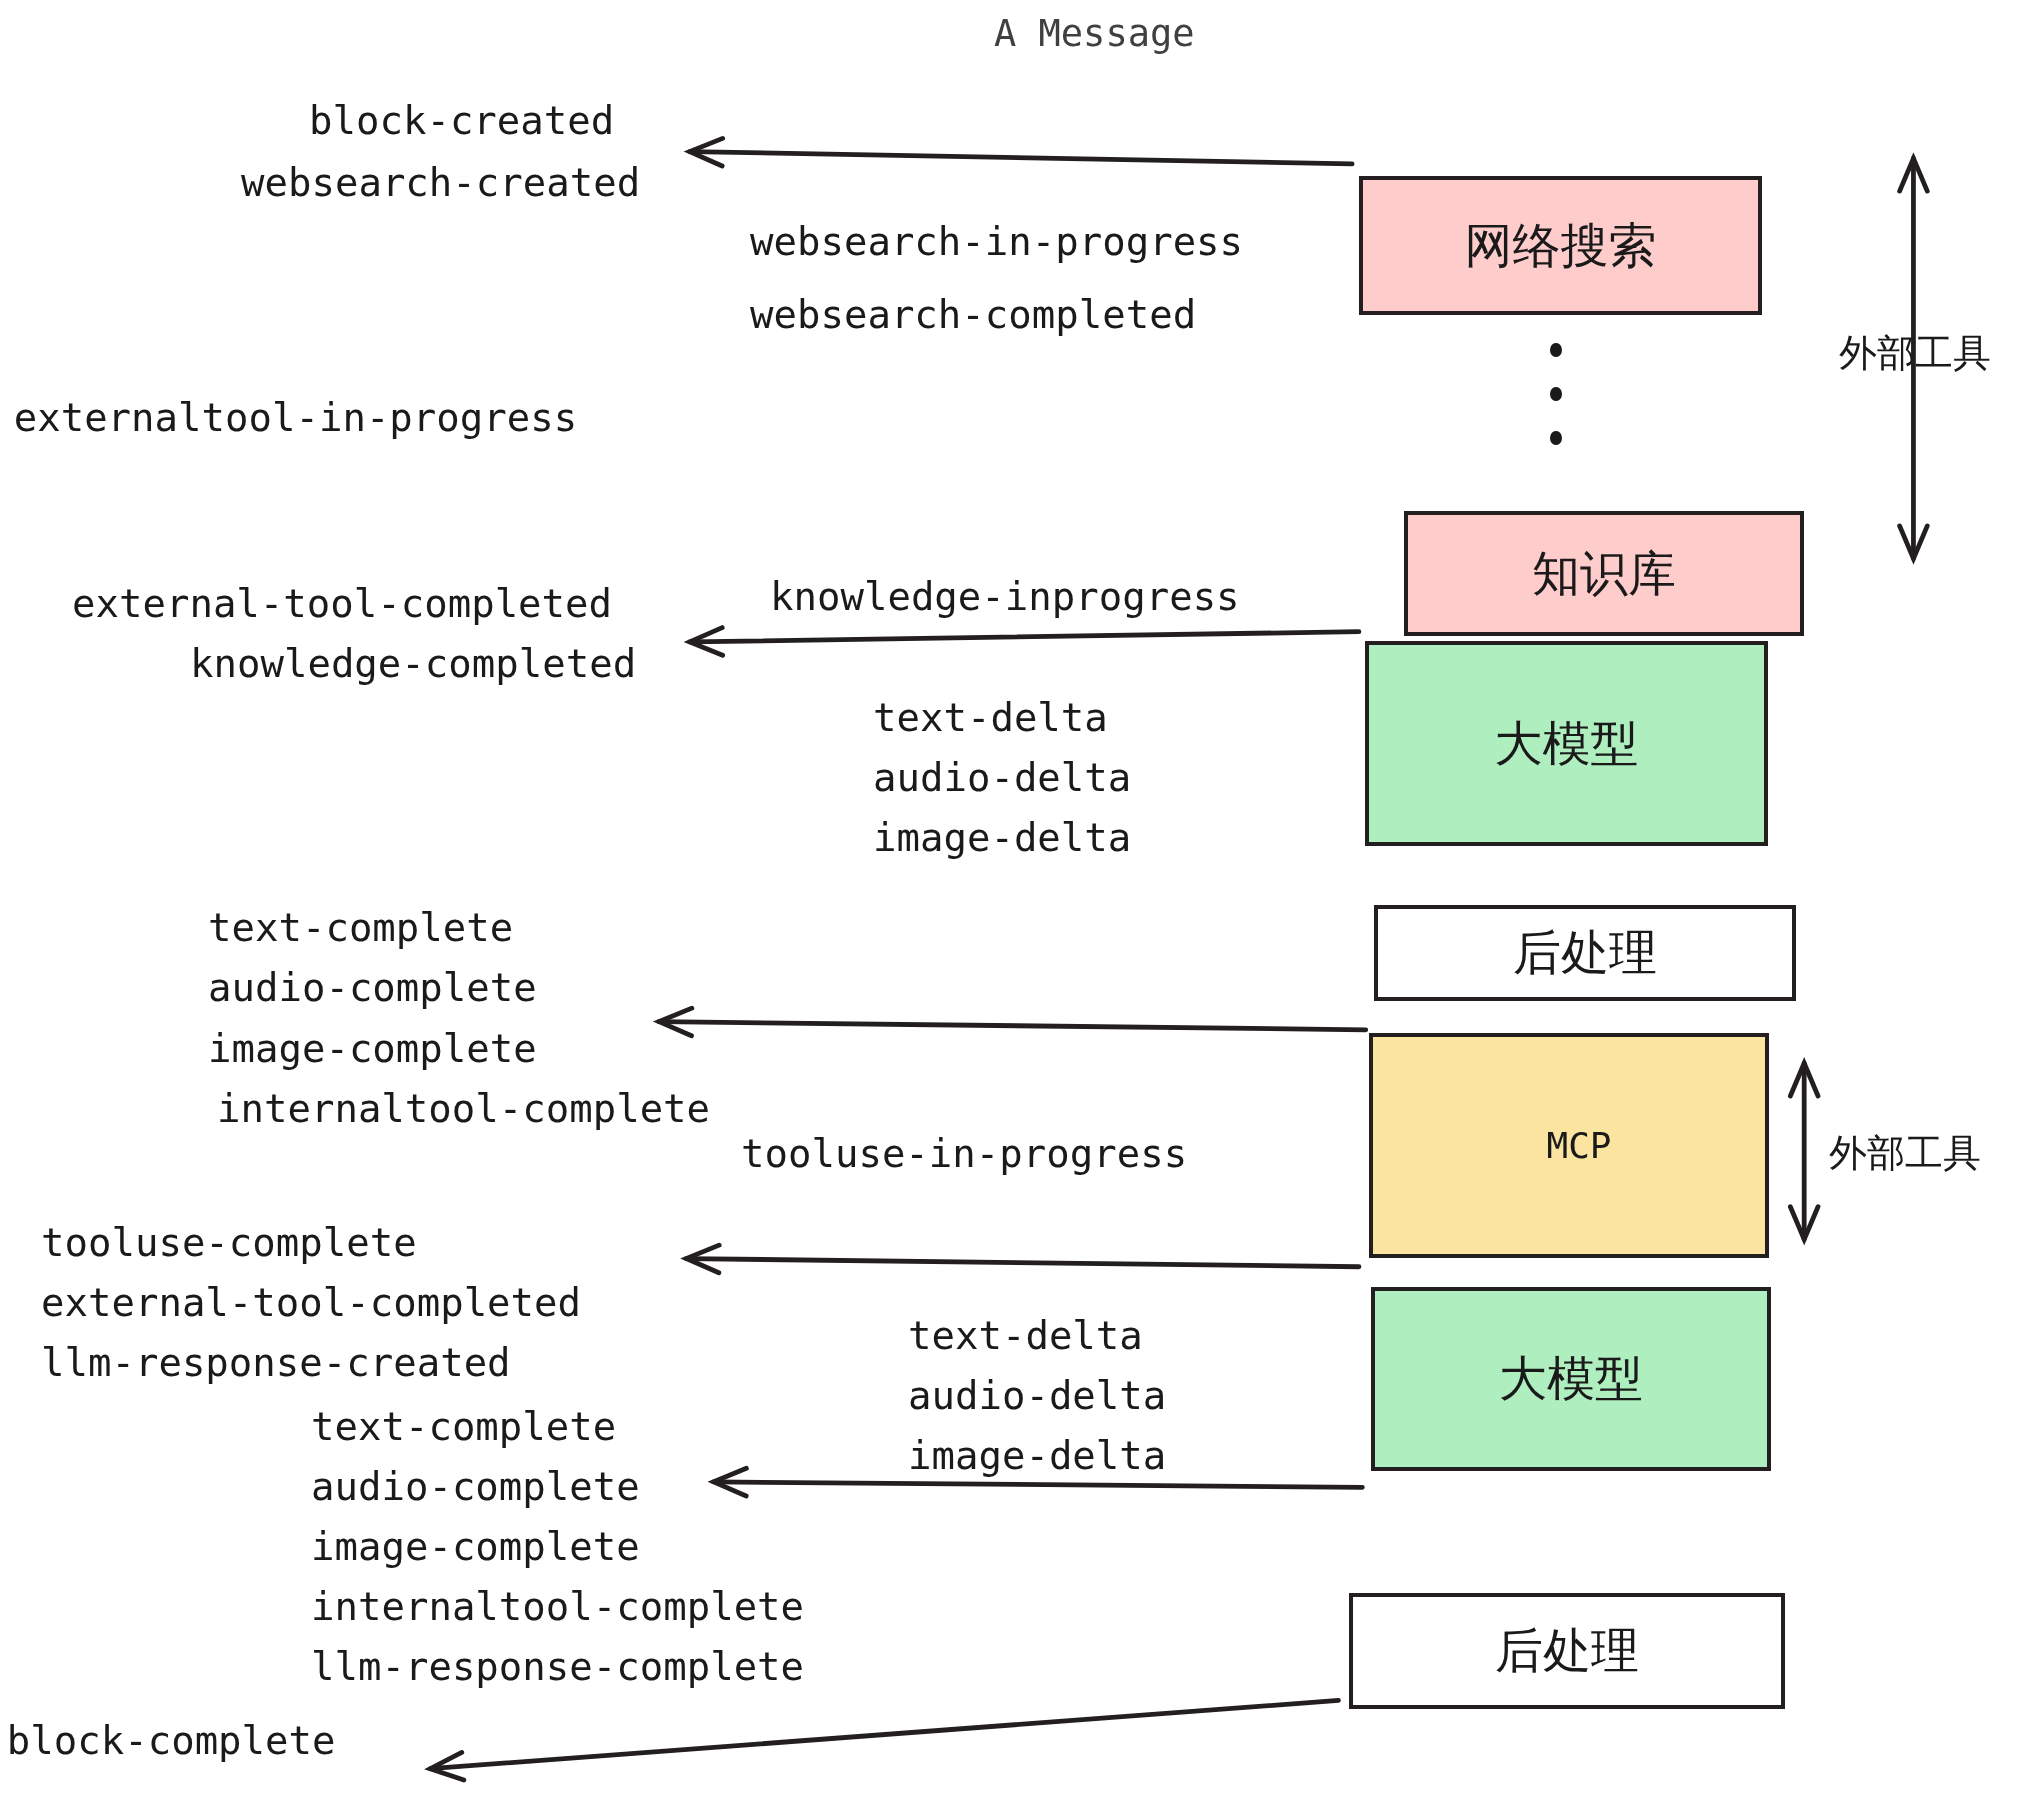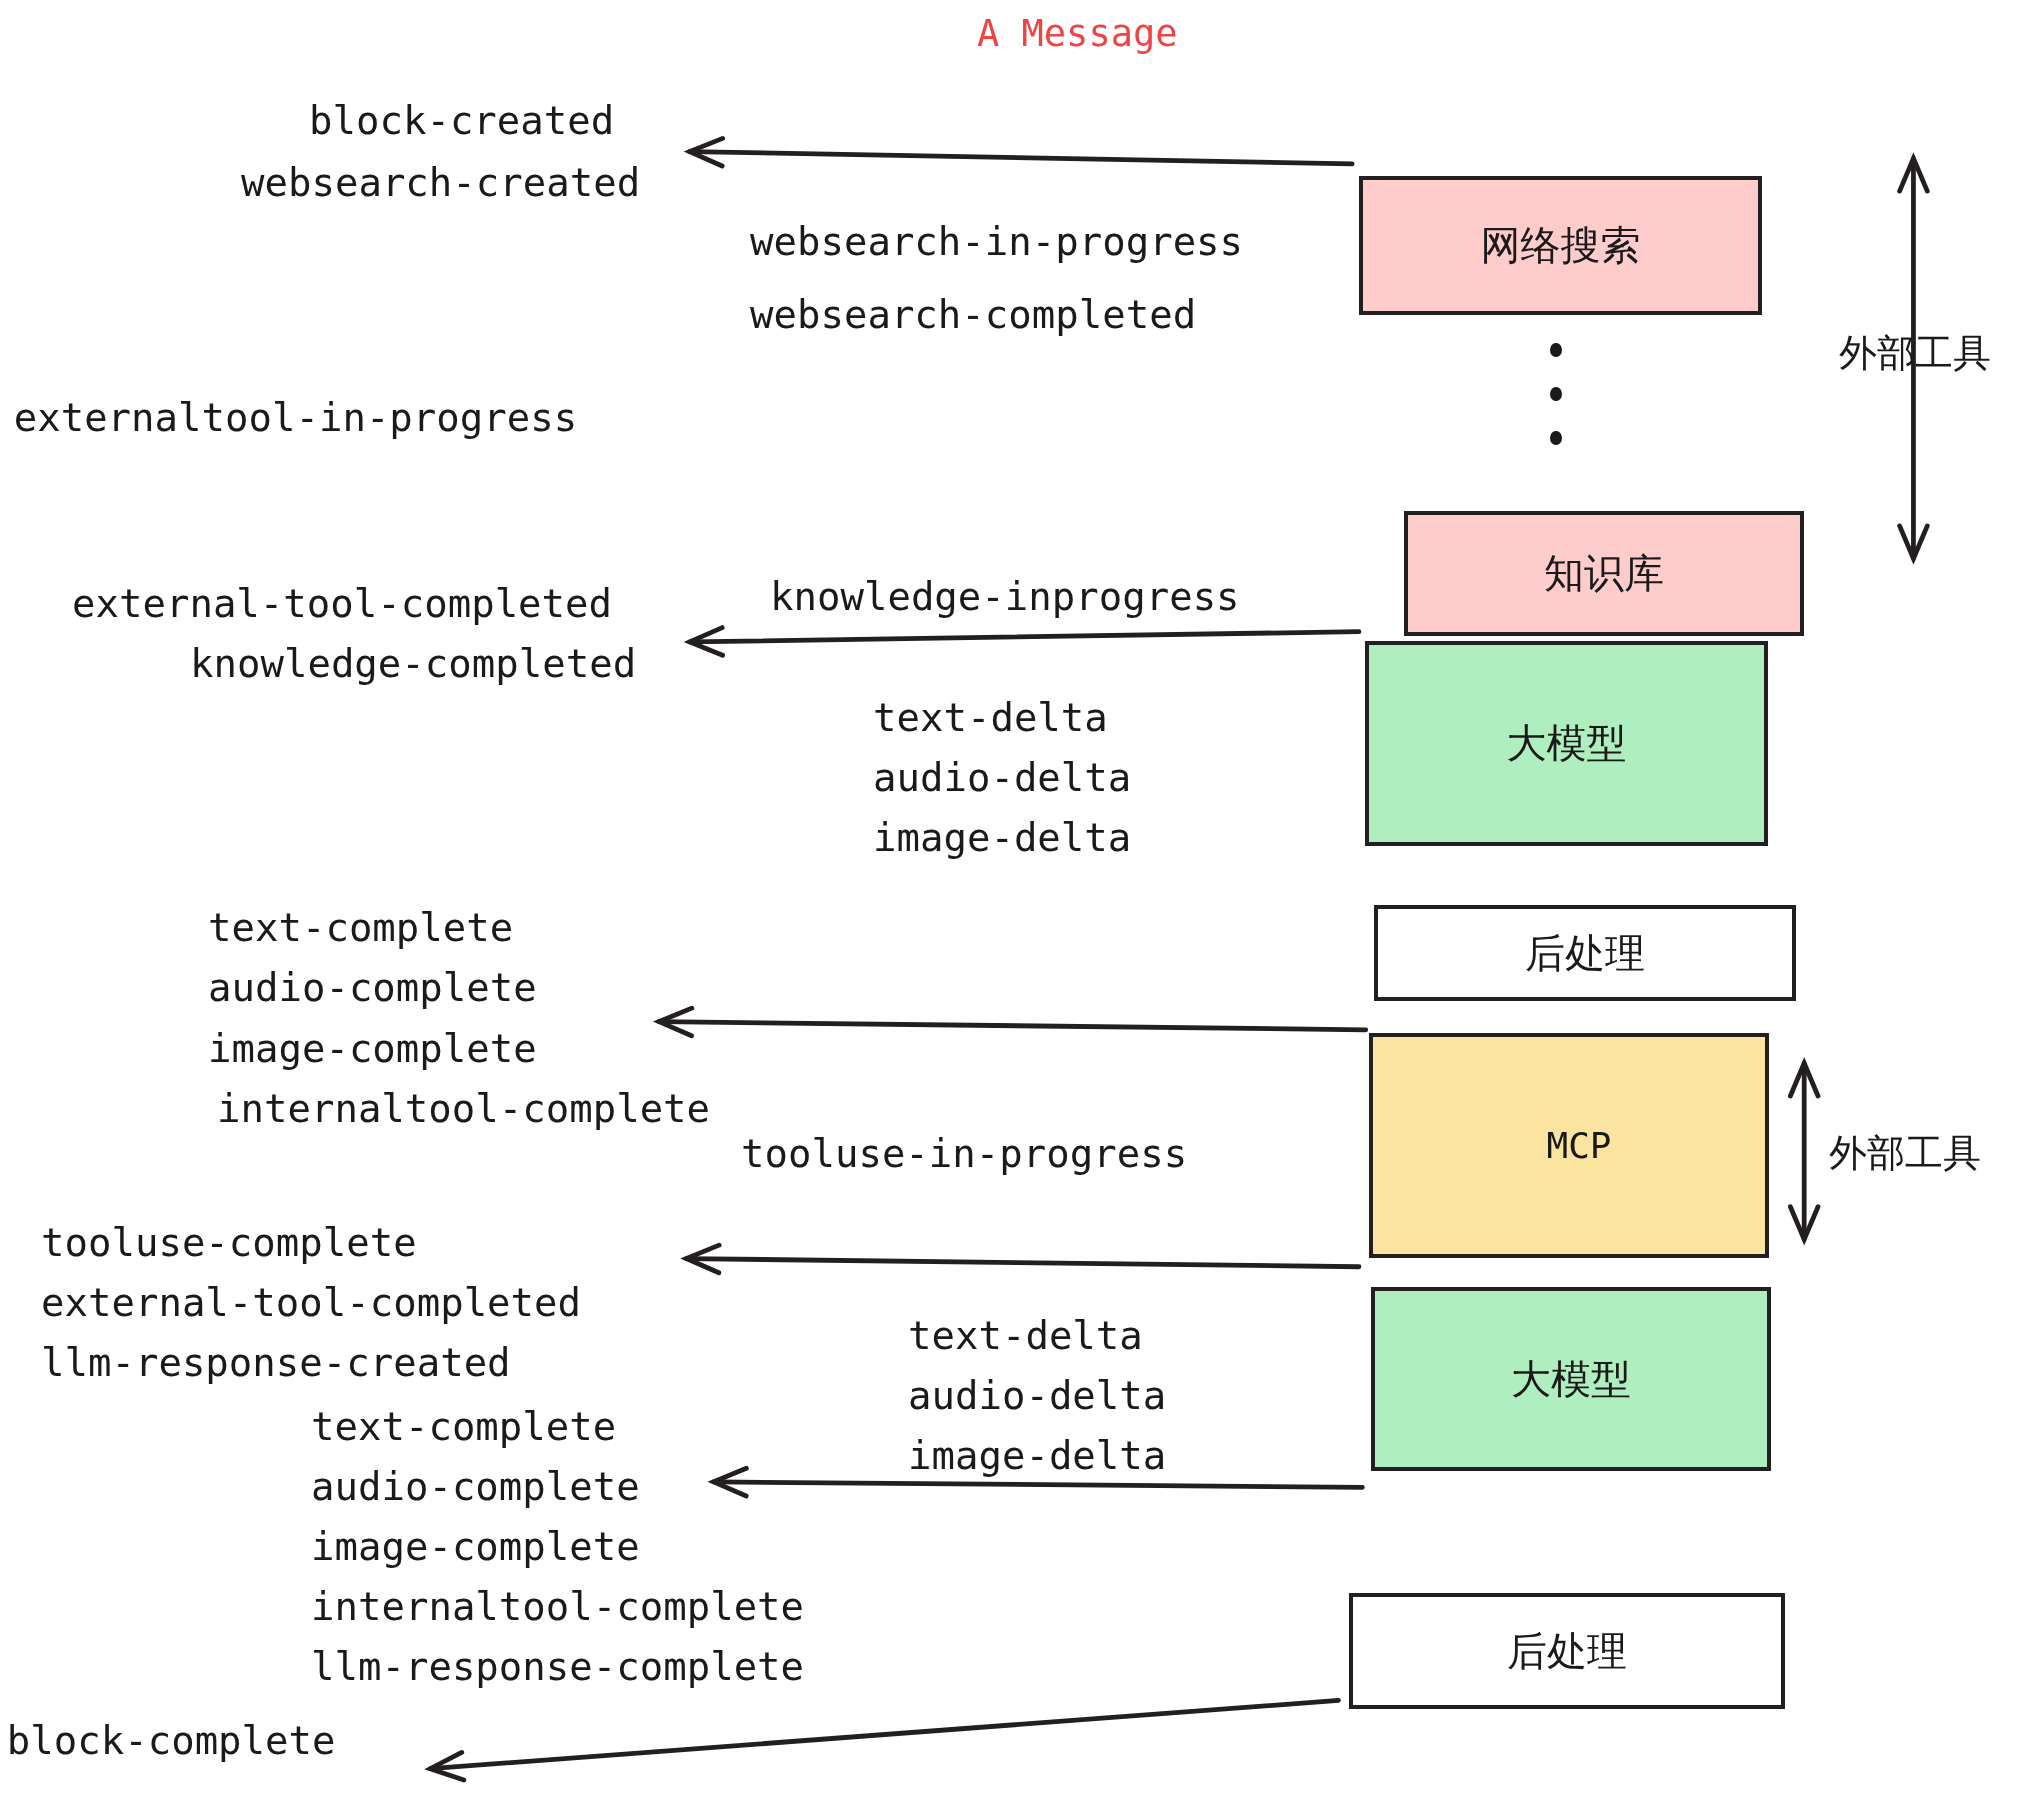--- a/index.html
+++ b/index.html
@@ -20,32 +20,33 @@
     font-size:39px;
     line-height:1.0;
     color:#1a1a1a;
     white-space:nowrap;
     letter-spacing:0px;
   }
   .title{
     position:absolute;
     font-family:"DejaVu Sans Mono","Liberation Mono",monospace;
     font-size:37px;
-    color:#ef4444;
+    color:#404040;
     white-space:nowrap;
+    margin-left:17px;
   }
   .box{
     position:absolute;
     box-sizing:border-box;
     border:4.1px solid #231f20;
     display:flex;
     align-items:center;
     justify-content:center;
     font-family:"DejaVu Sans","Liberation Sans",sans-serif;
-    font-size:40px;
+    font-size:48px;
     color:#1a1a1a;
   }
   .box.mono{
     font-family:"DejaVu Sans Mono","Liberation Mono",monospace;
     font-size:36px;
     padding-left:20px;
   }
   .side-label{
     position:absolute;
     font-family:"DejaVu Sans","Liberation Sans",sans-serif;

